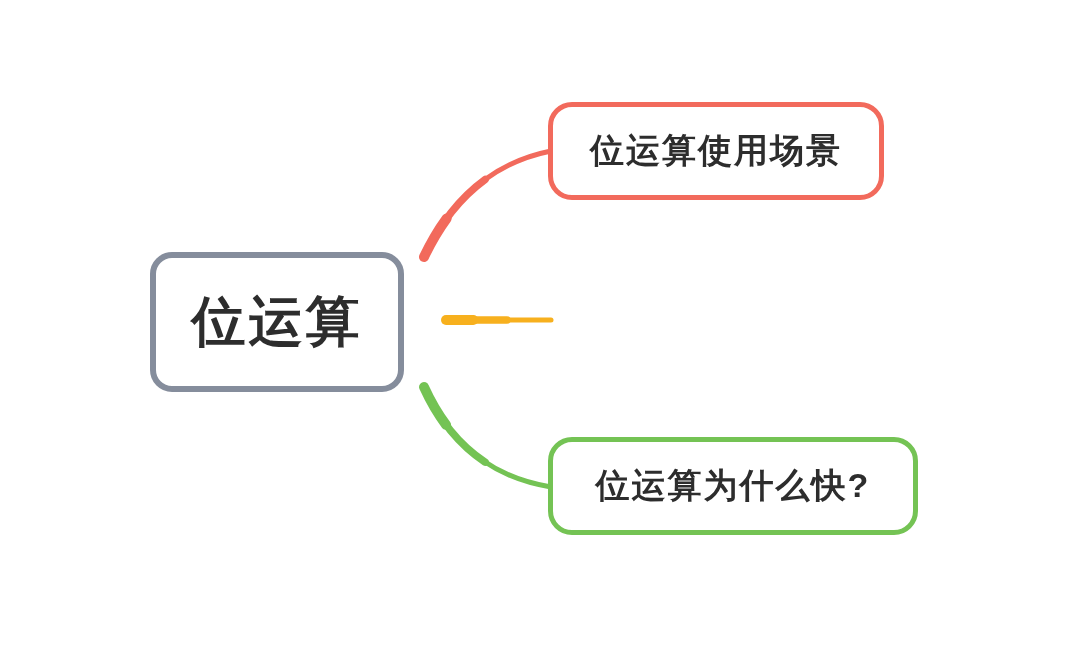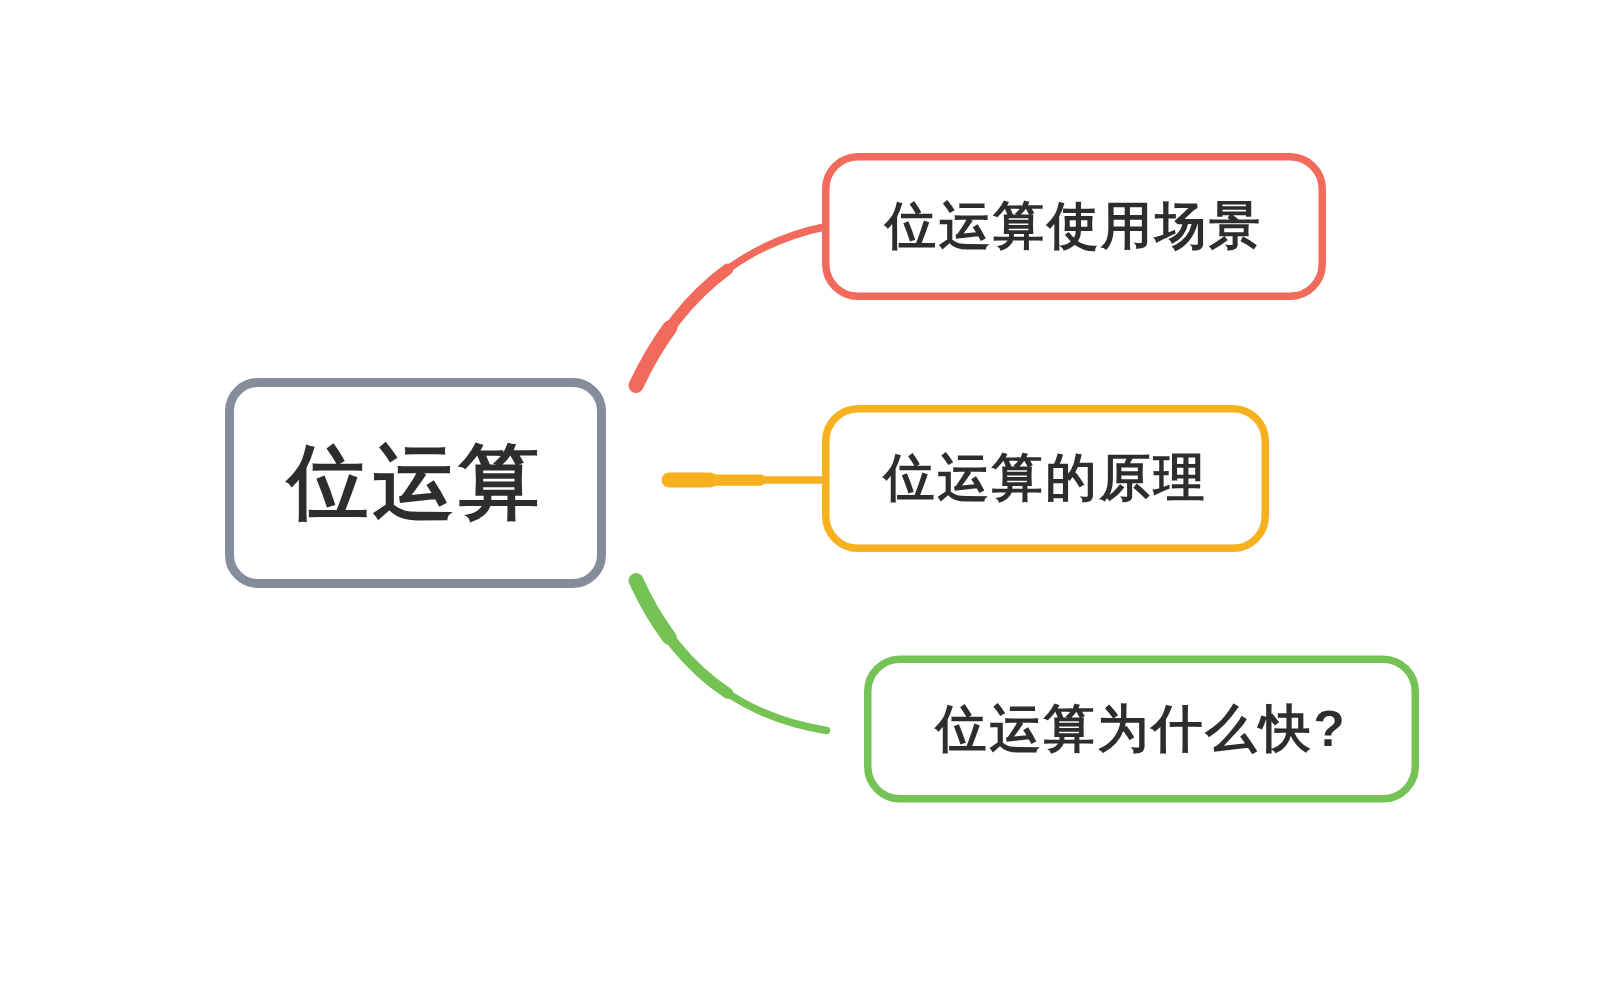--- a/index.html
+++ b/index.html
@@ -91,21 +91,18 @@
   </svg>
 
   <div class="node node-root" style="border-color: rgb(133, 141, 156);">
     <span class="node-label" style="color: rgb(45, 45, 45);">位运算</span>
   </div>
 
   <div class="node node-child node-child-1" style="border-color: rgb(242, 106, 92);">
     <span class="node-label">位运算使用场景</span>
   </div>
 
-  <div class="node node-child node-child-2" style="border-color: rgb(247, 176, 30);">
-    <span class="node-label">位运算的原理</span>
-  </div>
 
-  <div class="node node-child node-child-3" style="border-color: rgb(116, 195, 84); margin-left: 28px;">
+  <div class="node node-child node-child-3" style="border-color: rgb(116, 195, 84);">
     <span class="node-label">位运算为什么快?</span>
   </div>
 
 </div>
 
 </body></html>

